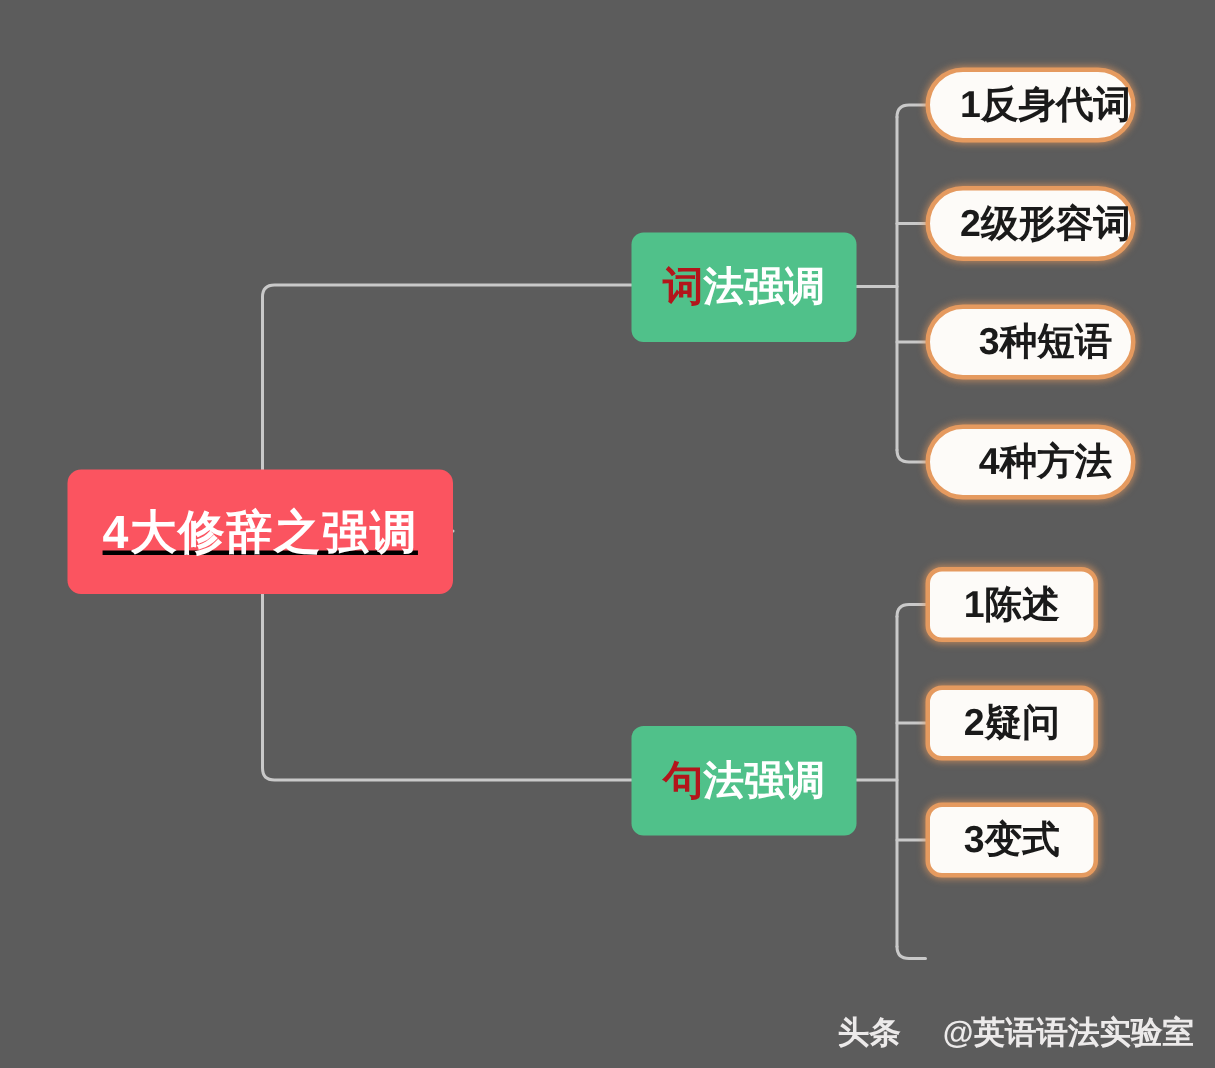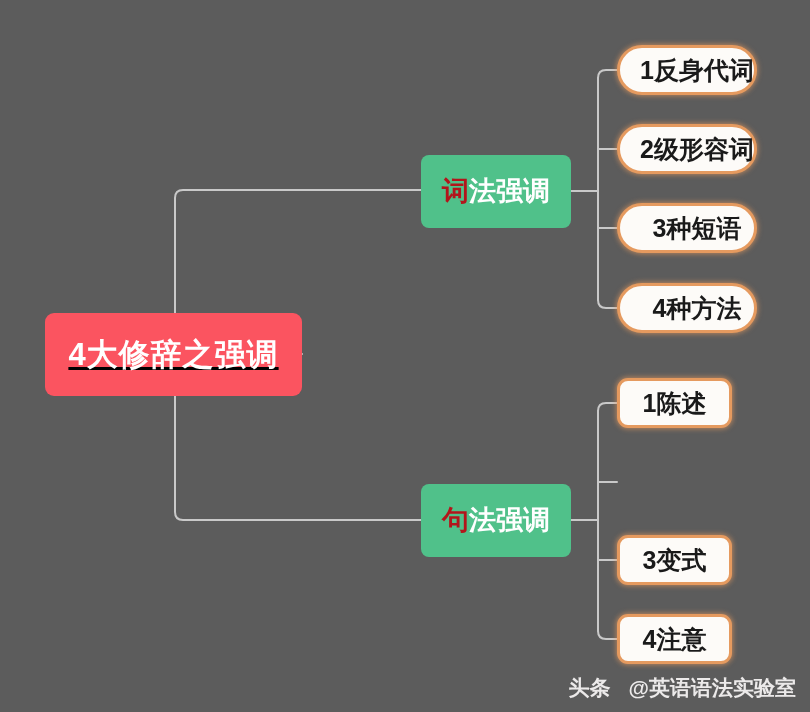--- a/index.html
+++ b/index.html
@@ -108,20 +108,21 @@
     display: flex;
     align-items: flex-end;
     gap: 18px;
     color: #eceaea;
     font-size: 21px;
     font-weight: bold;
     white-space: nowrap;
   }
   .watermark .handle {
     font-weight: bold;
+    margin-left: 10px;
   }
 </style>
 </head>
 <body>
 
 <div id="canvas">
 
   <svg id="connectors" viewBox="0 0 810 712" xmlns="http://www.w3.org/2000/svg">
     <g fill="none" stroke="#c9c9c9" stroke-width="2" stroke-linecap="round" stroke-linejoin="round">
 
@@ -168,25 +169,25 @@
   <div class="leaf-node wide" style="top:203px">
     <span class="leaf-label">3种短语</span>
   </div>
   <div class="leaf-node wide" style="top:283px">
     <span class="leaf-label">4种方法</span>
   </div>
 
   <div class="leaf-node narrow" style="top:378px">
     <span class="leaf-label">1陈述</span>
   </div>
+  <div class="leaf-node narrow" style="top:457px">
+    <span class="leaf-label">2疑问</span>
+  </div>
   <div class="leaf-node narrow" style="top:535px">
     <span class="leaf-label">3变式</span>
-  </div>
-  <div class="leaf-node narrow" style="top:614px">
-    <span class="leaf-label">4注意</span>
   </div>
 
   <div class="watermark">
     <span>头条</span>
     <span class="handle">@英语语法实验室</span>
   </div>
 
 </div>
 
 </body></html>

